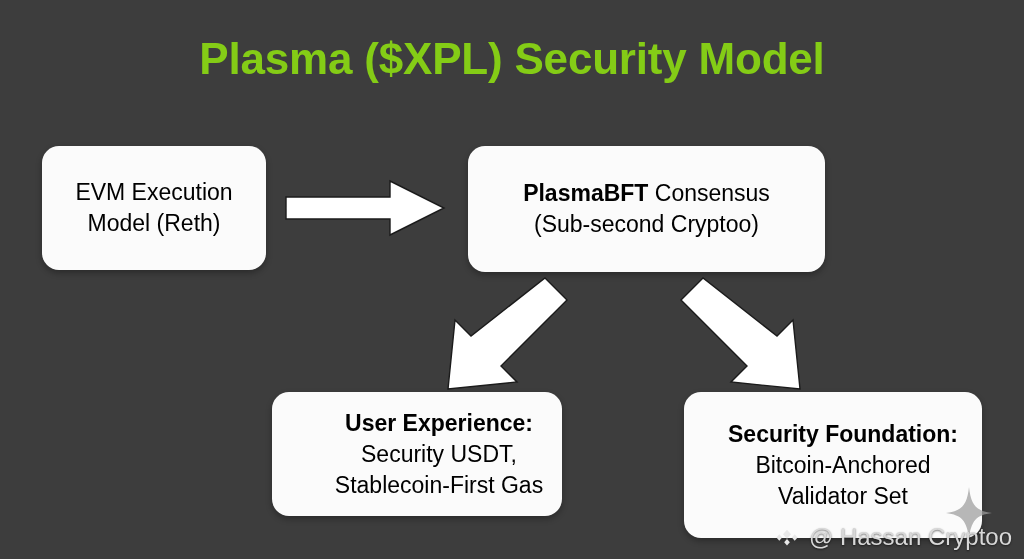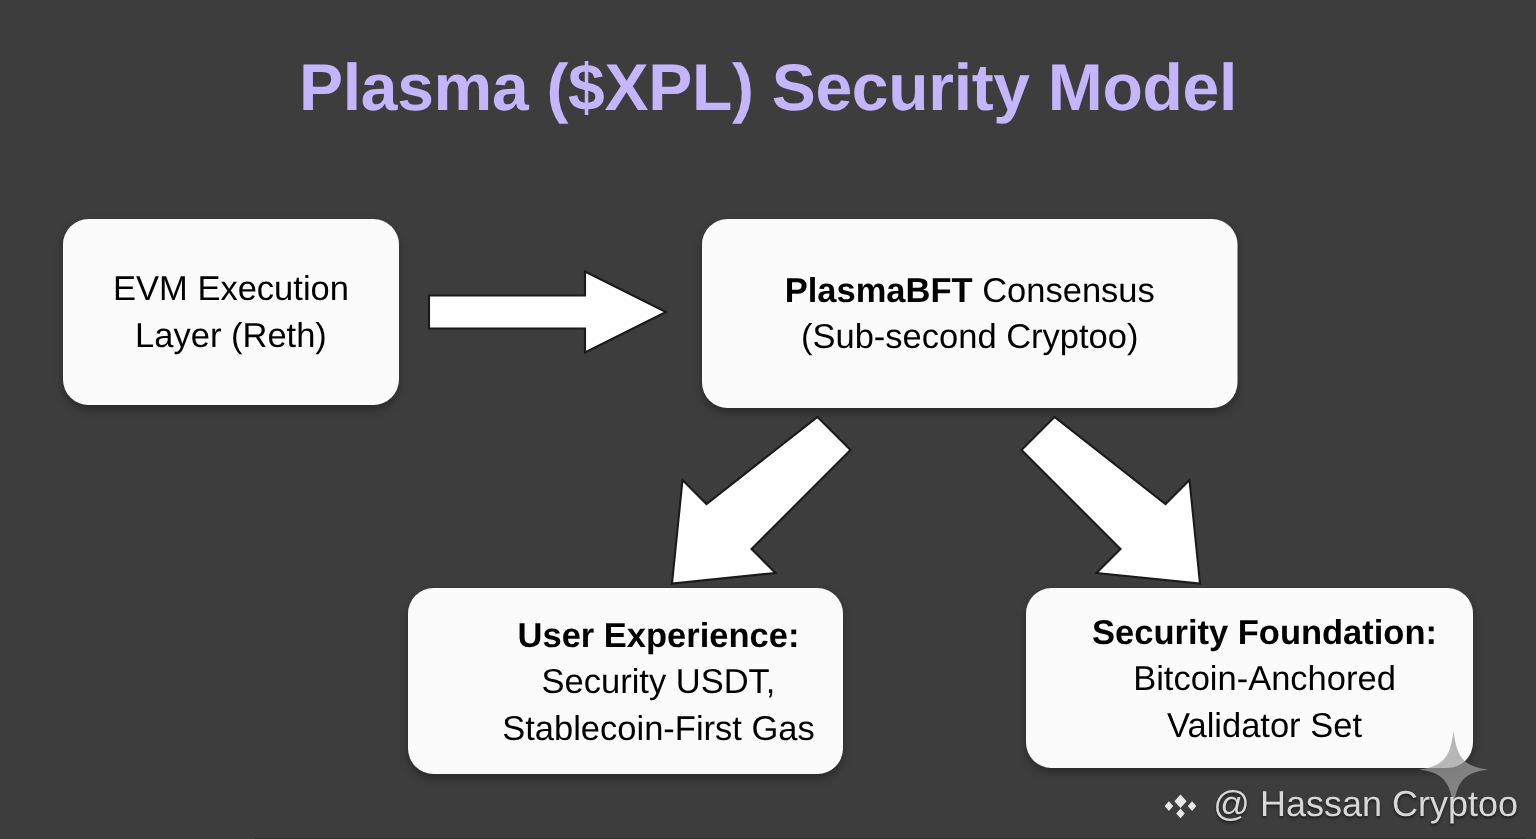--- a/index.html
+++ b/index.html
@@ -18,21 +18,21 @@
     -webkit-font-smoothing: antialiased;
   }
 
   
   #title {
     position: absolute;
     left: 0;
     top: 34px;
     width: 1024px;
     text-align: center;
-    color: #c4b5fd;
+    color: #84cc16;
     font-size: 44px;
     font-weight: bold;
     letter-spacing: -0.2px;
     white-space: nowrap;
   }
 
   
   .node {
     position: absolute;
     background: #fbfbfb;
@@ -52,21 +52,21 @@
     font-size: 23px;
     line-height: 31px;
     white-space: nowrap;
   }
   .node .line.bold { font-weight: bold; }
   .node .line .bold-part { font-weight: bold; }
 
   #node-evm      { left: 42px;  top: 146px; width: 224px; height: 124px; }
   #node-consensus{ left: 468px; top: 146px; width: 357px; height: 126px; }
   #node-ux       { left: 272px; top: 392px; width: 290px; height: 124px; padding-left: 44px; }
-  #node-security { left: 684px; top: 392px; width: 298px; height: 120px; padding-left: 20px; }
+  #node-security { left: 684px; top: 392px; width: 298px; height: 146px; padding-left: 20px; }
 
   
   #arrow-layer {
     position: absolute;
     left: 0; top: 0;
     width: 1024px;
     height: 559px;
     z-index: 2;
     pointer-events: none;
   }
@@ -112,21 +112,21 @@
 
     <polygon points="286,197 390,197 390,181 444,208 390,235 390,219 286,219" fill="#ffffff" stroke="#1b1b1b" stroke-width="1.4" stroke-linejoin="miter"></polygon>
 
     <polygon points="545,278 567,300 501,366 517,382 448,389 455,320 471,336" fill="#ffffff" stroke="#1b1b1b" stroke-width="1.4" stroke-linejoin="miter"></polygon>
 
     <polygon points="703,278 681,300 747,366 731,382 800,389 793,320 777,336" fill="#ffffff" stroke="#1b1b1b" stroke-width="1.4" stroke-linejoin="miter"></polygon>
   </svg>
 
   <div class="node" id="node-evm">
     <span class="line">EVM Execution</span>
-    <span class="line">Layer (Reth)</span>
+    <span class="line">Model (Reth)</span>
   </div>
 
   <div class="node" id="node-consensus">
     <span class="line">
       <span class="bold-part">PlasmaBFT</span><span> Consensus</span>
     </span>
     <span class="line">(Sub-second Cryptoo)</span>
   </div>
 
   <div class="node" id="node-ux">

